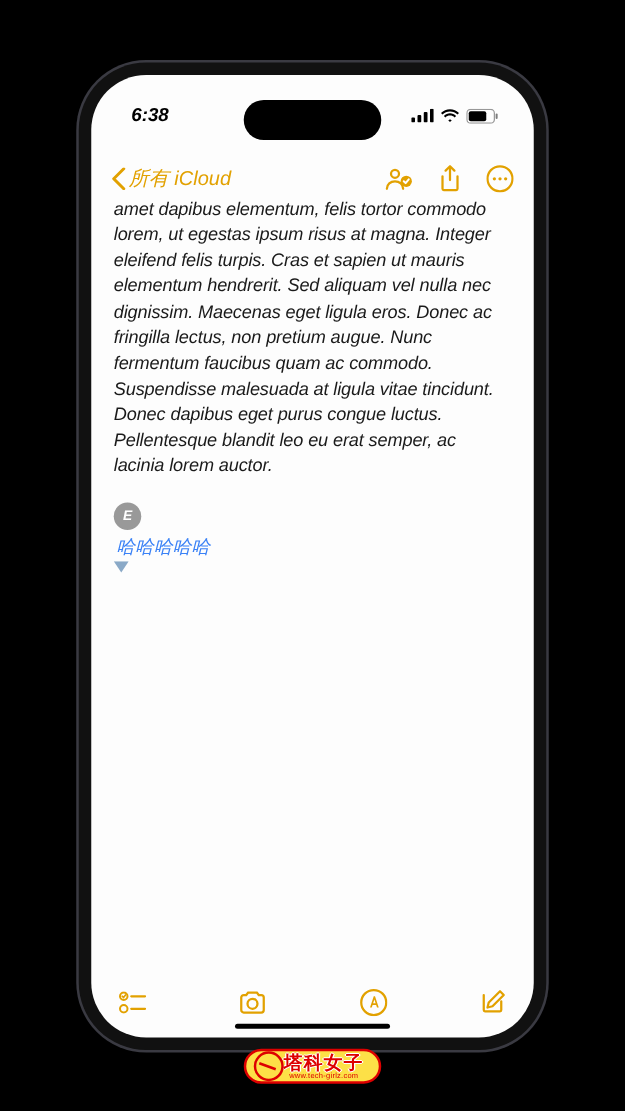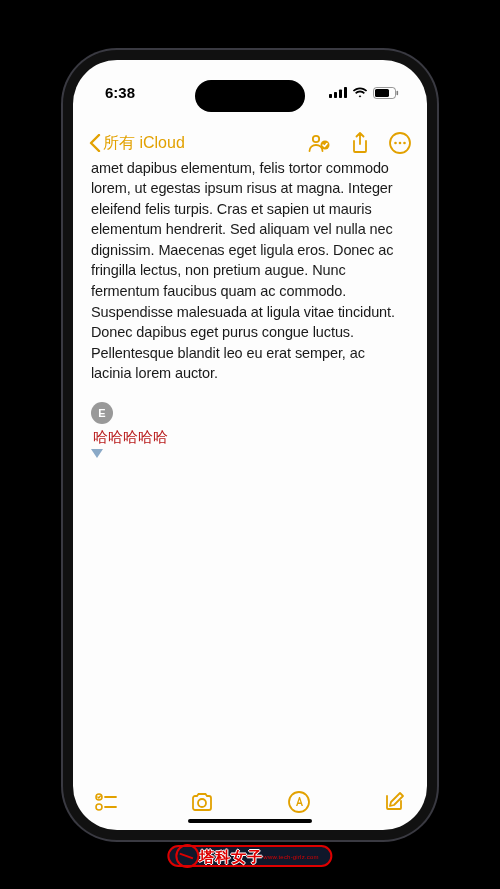--- a/index.html
+++ b/index.html
@@ -24,20 +24,21 @@
 }
 .screen {
   width: 100%;
   height: 100%;
   background: #fdfdfd;
   border-radius: 44px;
   overflow: hidden;
   position: relative;
   display: flex;
   flex-direction: column;
+  font-style: italic;
 }
 .notch {
   position: absolute;
   top: 20px;
   left: 50%;
   transform: translateX(-50%);
   width: 110px;
   height: 32px;
   background: #000;
   border-radius: 20px;
@@ -104,21 +105,21 @@
   color: #fff;
   font-size: 11px;
   font-weight: 600;
   display: flex;
   align-items: center;
   justify-content: center;
   margin-bottom: 4px;
 }
 .comment-text {
   font-size: 15px;
-  color: #b91c1c;
+  color: #3b82f6;
   padding-left: 2px;
 }
 .cursor-mark {
   position: absolute;
   left: 0;
   bottom: -12px;
   width: 12px;
   height: 10px;
 }
 .toolbar {
@@ -138,26 +139,26 @@
   height: 4px;
   background: #000;
   border-radius: 3px;
 }
 .watermark {
   position: absolute;
   left: 50%;
   transform: translateX(-50%);
   bottom: 22px;
   z-index: 20;
-  background: #0f172a;
+  background: #fde047;
   border: 2px solid #d00;
   border-radius: 16px;
   padding: 2px 12px 1px 30px;
   display: flex;
-  flex-direction: row;
+  flex-direction: column;
   align-items: center;
   line-height: 1;
 }
 .watermark::before {
   content: "";
   position: absolute;
   left: 6px;
   top: 50%;
   transform: translateY(-50%);
   width: 20px;

